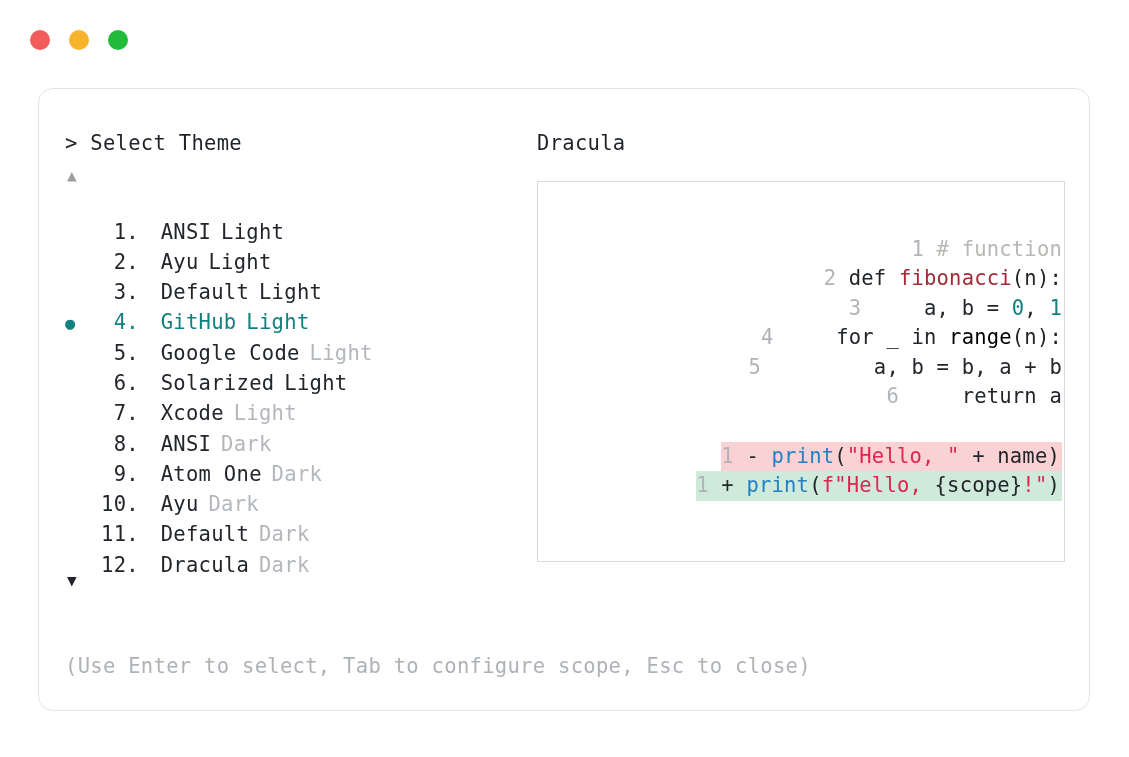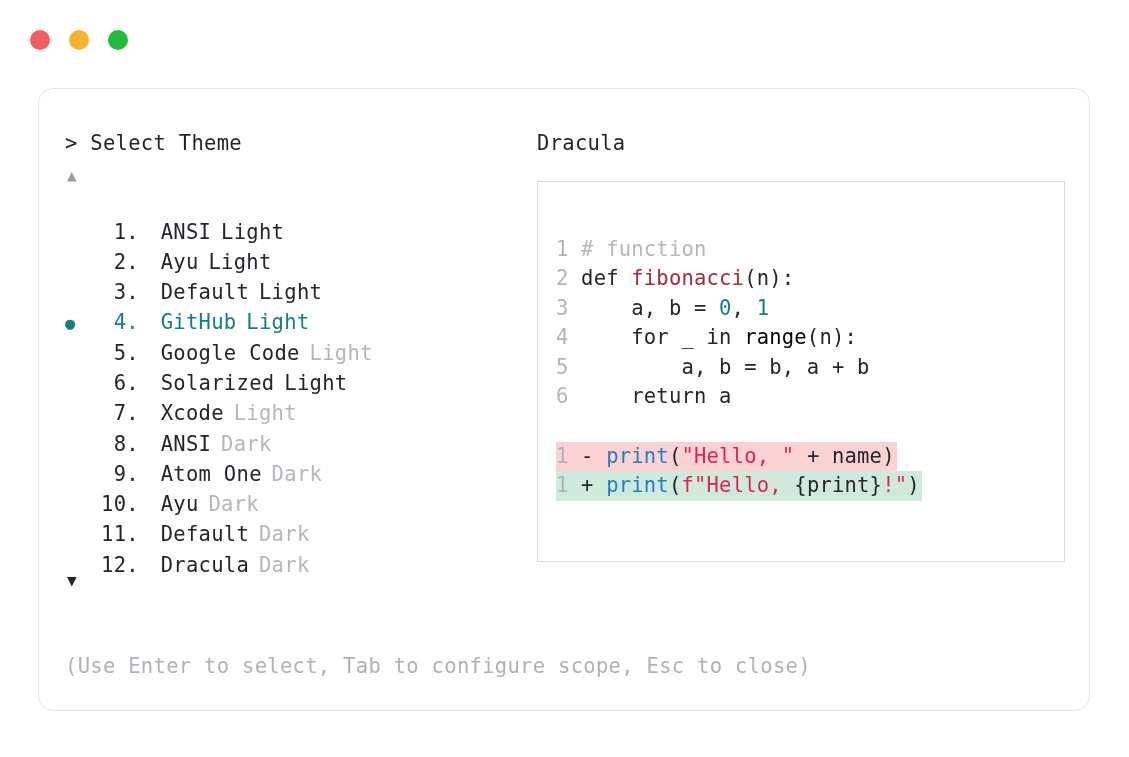--- a/index.html
+++ b/index.html
@@ -138,20 +138,21 @@
     line-height: 1;
   }
   .preview-box {
     margin-top: 27px;
     width: 528px;
     height: 381px;
     box-sizing: border-box;
     border: 1.5px solid #d9dadd;
     background: #ffffff;
     position: relative;
+    text-align: right;
   }
   .code-area {
     position: absolute;
     left: 18px;
     top: 53px;
     right: 2px;
   }
   .code-line {
     font-size: 20.5px;
     line-height: 29.6px;
@@ -316,20 +317,20 @@
           <div class="code-line"><span class="ln">4</span><span class="tok-plain">     for _ in </span><span class="tok-builtin">range</span><span class="tok-plain">(n):</span></div>
 
           <div class="code-line"><span class="ln">5</span><span class="tok-plain">         a, b = b, a + b</span></div>
 
           <div class="code-line"><span class="ln">6</span><span class="tok-plain">     return a</span></div>
 
           <div class="code-gap"></div>
 
           <div class="code-line"><span class="diff-line del"><span class="ln">1</span><span class="tok-plain"> - </span><span class="tok-call">print</span><span class="tok-plain">(</span><span class="tok-str">"Hello, "</span><span class="tok-plain"> + name)</span></span></div>
 
-          <div class="code-line"><span class="diff-line add"><span class="ln">1</span><span class="tok-plain"> + </span><span class="tok-call">print</span><span class="tok-plain">(</span><span class="tok-fprefix">f</span><span class="tok-str">"Hello, </span><span class="tok-plain">{print}</span><span class="tok-str">!"</span><span class="tok-plain">)</span></span></div>
+          <div class="code-line"><span class="diff-line add"><span class="ln">1</span><span class="tok-plain"> + </span><span class="tok-call">print</span><span class="tok-plain">(</span><span class="tok-fprefix">f</span><span class="tok-str">"Hello, </span><span class="tok-plain">{scope}</span><span class="tok-str">!"</span><span class="tok-plain">)</span></span></div>
 
         </div>
       </div>
     </div>
 
   </div>
 </div>
 
 </body></html>

